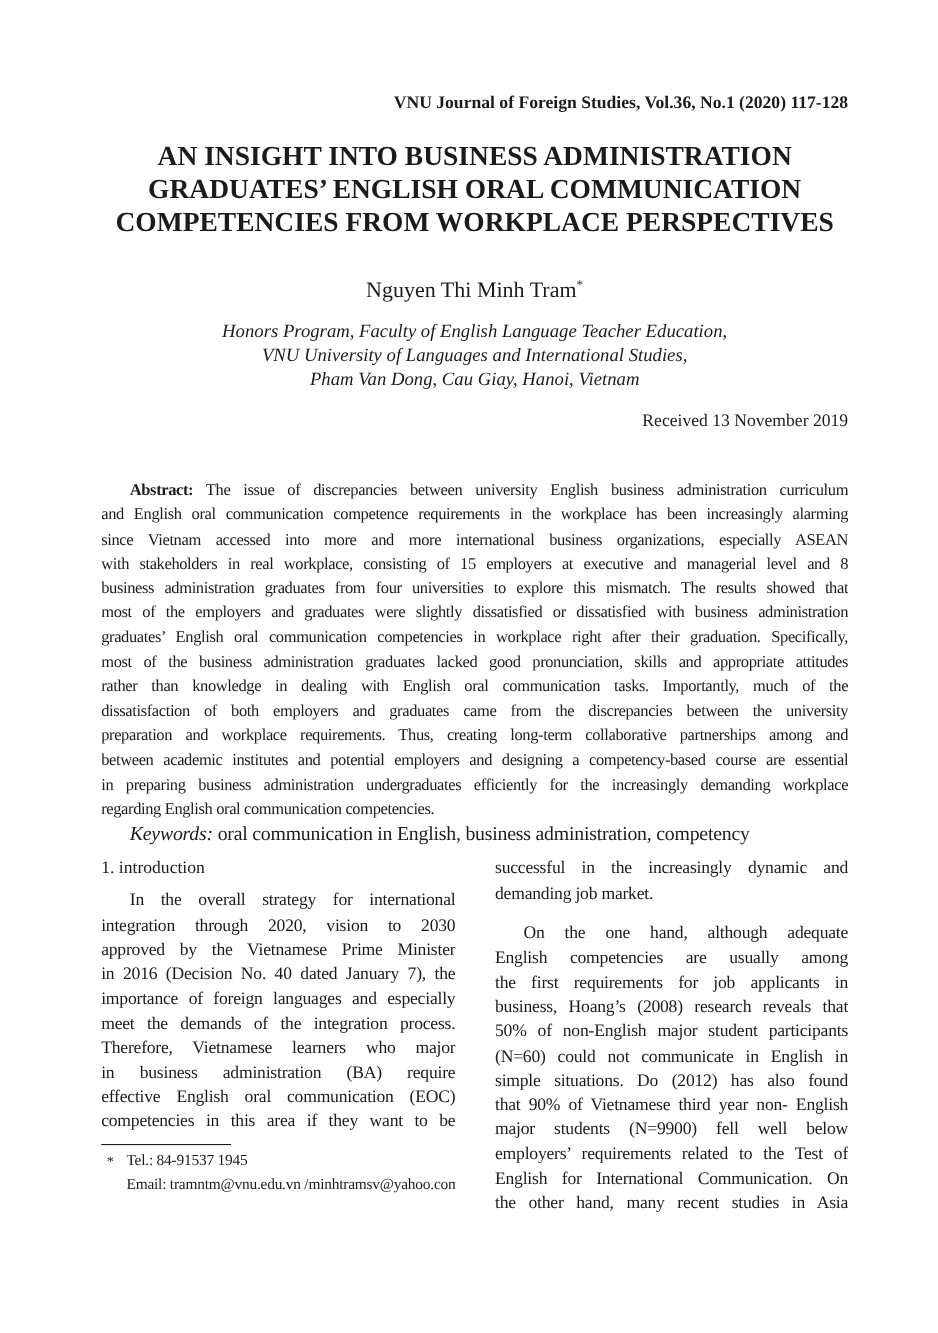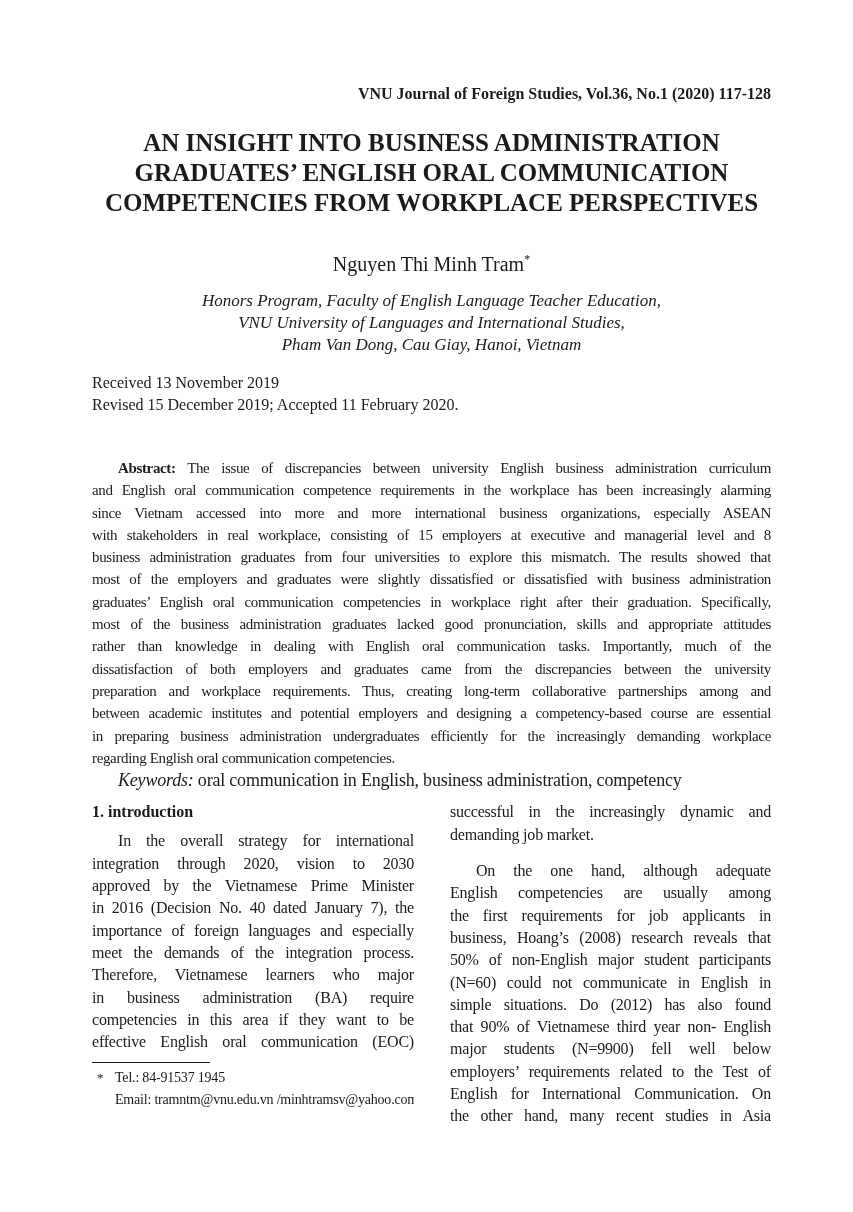--- a/index.html
+++ b/index.html
@@ -44,21 +44,21 @@
   }
   .affiliation {
     margin-top: 14px;
     text-align: center;
     font-style: italic;
     font-size: 17px;
     line-height: 22px;
   }
   .dates {
     margin-top: 16px;
-    text-align: left;
+    text-align: right;
     font-size: 16px;
     line-height: 22px;
   }
   .abstract {
     margin-top: 16px;
     font-size: 15px;
     line-height: 22.3px;
     letter-spacing: -0.35px;
   }
   .bold { font-weight: bold; }
@@ -85,21 +85,21 @@
   }
   .columns {
     margin-top: 10px;
     display: flex;
     gap: 36px;
     align-items: flex-start;
   }
   .col-left  { width: 322px; }
   .col-right { width: 321px; }
   .section-heading {
-    font-weight: bold;
+    font-weight: normal;
     font-size: 16px;
     line-height: 21px;
     margin-bottom: 8px;
   }
   .col-para {
     font-size: 16px;
     line-height: 22.3px;
     letter-spacing: -0.2px;
   }
   .col-right .para2 { margin-top: 14px; }
@@ -141,21 +141,20 @@
   <div class="author"><span>Nguyen Thi Minh Tram</span><sup>*</sup></div>
 
   <div class="affiliation">
       <div class="line">Honors Program, Faculty of English Language Teacher Education,</div>
       <div class="line">VNU University of Languages and International Studies,</div>
       <div class="line">Pham Van Dong, Cau Giay, Hanoi, Vietnam</div>
     </div>
 
   <div class="dates">
       <div class="line">Received 13 November 2019</div>
-      <div class="line">Revised 15 December 2019; Accepted 11 February 2020.</div>
     </div>
 
   <div class="abstract">
     <div class="jfirst">
       <span class="bold">Abstract:</span>
       <span>The issue of discrepancies between university English business administration curriculum</span>
     </div>
     <div class="just" data-last-align="left">
         <div class="line">and English oral communication competence requirements in the workplace has been increasingly alarming</div>
         <div class="line">since Vietnam accessed into more and more international business organizations, especially ASEAN</div>
@@ -183,22 +182,22 @@
       <div class="section-heading">1. introduction</div>
       <div class="col-para just" data-indent-first="true">
           <div class="line">In the overall strategy for international</div>
           <div class="line">integration through 2020, vision to 2030</div>
           <div class="line">approved by the Vietnamese Prime Minister</div>
           <div class="line">in 2016 (Decision No. 40 dated January 7), the</div>
           <div class="line">importance of foreign languages and especially</div>
           <div class="line">meet the demands of the integration process.</div>
           <div class="line">Therefore, Vietnamese learners who major</div>
           <div class="line">in business administration (BA) require</div>
+          <div class="line">effective English oral communication (EOC)</div>
           <div class="line">competencies in this area if they want to be</div>
-          <div class="line">effective English oral communication (EOC)</div>
         </div>
 
       <div class="footnote">
         <div class="footnote-rule"></div>
         <div class="footnote-row">
           <span class="fn-marker">*</span>
           <span class="fn-text">Tel.: 84-91537 1945</span>
         </div>
         <div class="footnote-row">
           <span class="fn-marker"></span>

